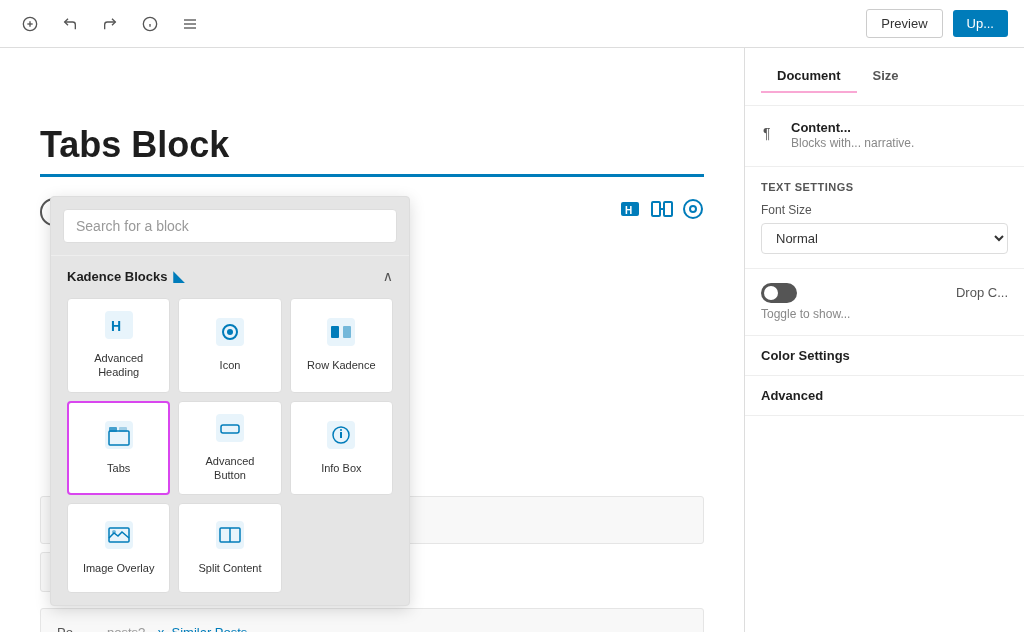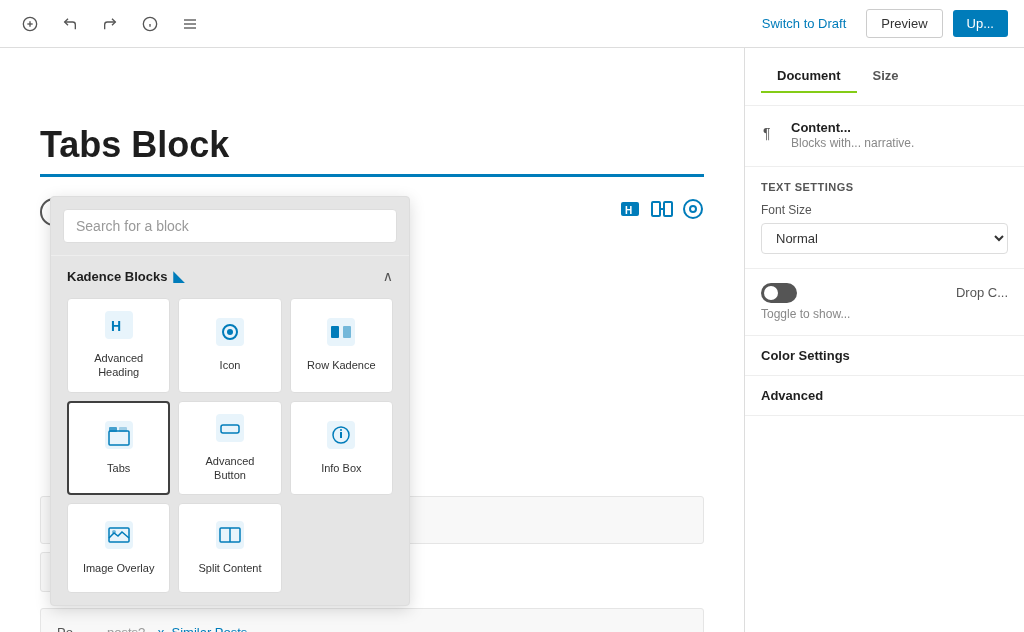--- a/index.html
+++ b/index.html
@@ -54,39 +54,39 @@
     .section-title { display: flex; align-items: center; gap: 6px; font-size: 13px; font-weight: 600; color: #1e1e1e; }
     .kadence-icon { color: #007cba; font-size: 14px; font-weight: 700; }
     .collapse-btn { cursor: pointer; color: #555; font-size: 14px; }
 
     .blocks-grid { display: grid; grid-template-columns: repeat(3, 1fr); gap: 8px; }
     .block-item {
       display: flex; flex-direction: column; align-items: center; justify-content: center;
       padding: 12px 6px; border: 1px solid #ddd; border-radius: 4px; cursor: pointer;
       background: #fff; min-height: 90px; gap: 6px; position: relative;
     }
-    .block-item.selected { border: 2px solid #404040; background: #fff; }
+    .block-item.selected { border: 2px solid #d946ef; background: #fff; }
     .block-item-icon { font-size: 22px; color: #007cba; }
     .block-item-label { font-size: 11px; color: #333; text-align: center; line-height: 1.3; }
 
     
     .content-section { background: #f8f8f8; border: 1px solid #e5e5e5; border-radius: 3px; padding: 14px 16px; margin-bottom: 8px; }
     .content-label { font-size: 13px; color: #555; }
 
     .blue-btn { background: #007cba; color: #fff; border: none; border-radius: 4px; padding: 8px 16px; font-size: 14px; cursor: pointer; display: inline-block; }
 
     
     .right-sidebar {
       width: 280px; background: #fff; border-left: 1px solid #ddd;
       overflow-y: auto; flex-shrink: 0;
     }
     .sidebar-header { padding: 12px 16px; border-bottom: 1px solid #eee; }
     .sidebar-tabs { display: flex; gap: 0; }
     .sidebar-tab { font-size: 13px; font-weight: 600; color: #555; padding: 8px 16px; cursor: pointer; border-bottom: 2px solid transparent; }
-    .sidebar-tab.active { color: #1e1e1e; border-bottom: 2px solid #84cc16; }
+    .sidebar-tab.active { color: #1e1e1e; border-bottom: 2px solid #f9a8d4; }
 
     .sidebar-section { padding: 14px 16px; border-bottom: 1px solid #eee; }
     .sidebar-section-title { font-size: 11px; font-weight: 600; color: #555; text-transform: uppercase; letter-spacing: 0.5px; margin-bottom: 10px; }
 
     .paragraph-item { display: flex; align-items: flex-start; gap: 10px; }
     .paragraph-icon { color: #555; font-size: 18px; margin-top: 2px; }
     .paragraph-text-block .para-title { font-size: 13px; font-weight: 600; color: #1e1e1e; }
     .paragraph-text-block .para-desc { font-size: 12px; color: #888; line-height: 1.4; }
 
     .sidebar-label { font-size: 12px; color: #555; margin-bottom: 6px; }
@@ -141,21 +141,20 @@
     </div>
     <div class="toolbar-icon">
       <svg width="16" height="16" viewBox="0 0 24 24" fill="none" stroke="currentColor" stroke-width="2">
           <line x1="3" y1="6" x2="21" y2="6"></line>
           <line x1="3" y1="12" x2="21" y2="12"></line>
           <line x1="3" y1="18" x2="21" y2="18"></line>
         </svg>
     </div>
   </div>
   <div class="toolbar-right">
-    <button class="switch-draft-btn">Switch to Draft</button>
     <button class="preview-btn">Preview</button>
     <button class="update-btn">Up...</button>
   </div>
 </div>
 
 <div class="main-area">
 
   <div class="editor-area">
 
     <h1 class="page-title">Tabs Block</h1>

